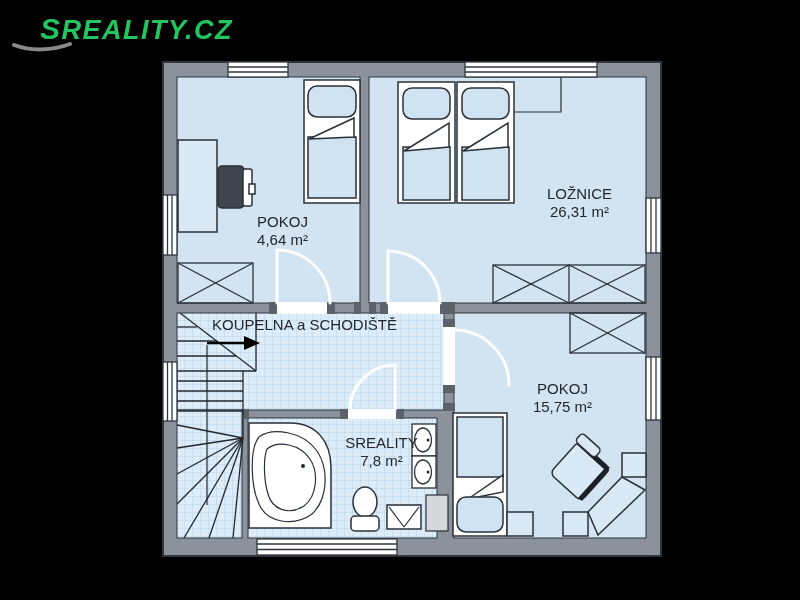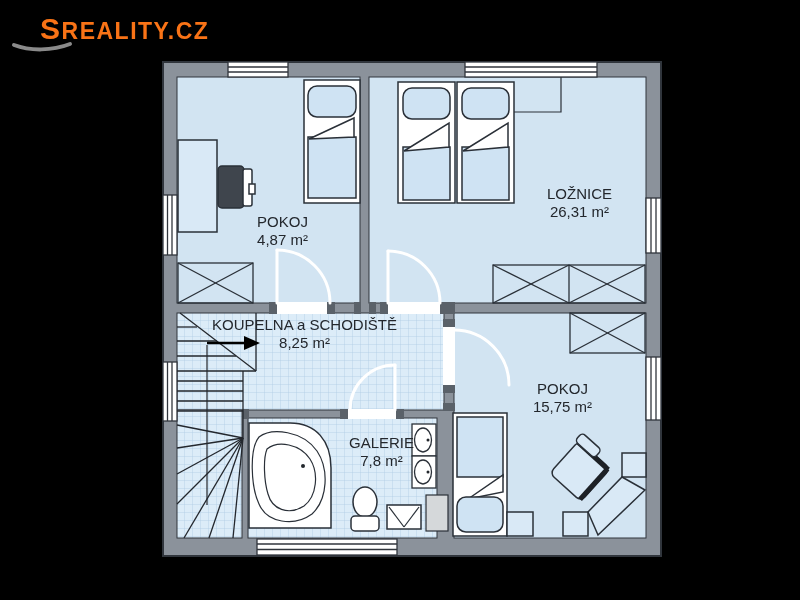--- a/index.html
+++ b/index.html
@@ -1,19 +1,19 @@
 <!DOCTYPE html>
 <html><head>
 <meta charset="utf-8">
 <style>
   html,body{margin:0;padding:0;background:#000;}
   .stage{position:relative;width:800px;height:600px;background:#000000;
          font-family:"Liberation Sans",sans-serif;overflow:hidden;}
-  .logo{position:absolute;left:40px;top:12px;color:#f97316;font-size:23px;
-        font-weight:bold;letter-spacing:1.5px;z-index:3;}
+  .logo{position:absolute;left:40px;top:12px;color:#22c55e;font-size:27px;
+        font-weight:bold;font-style:italic;letter-spacing:1.5px;z-index:3;}
   .logo::first-letter{font-size:30px;}
   .logo-swash{position:absolute;left:0;top:0;z-index:3;}
   .plan-svg{position:absolute;left:0;top:0;z-index:1;}
   .lbl{position:absolute;transform:translateX(-50%);text-align:center;
        color:#23272d;font-size:15px;line-height:18px;white-space:nowrap;z-index:2;}
   .lbl span{display:block;margin-left:23px;}
 </style>
 </head>
 <body>
 
@@ -242,32 +242,31 @@
         <rect x="412" y="456" width="24" height="32"></rect>
         <ellipse cx="423" cy="472" rx="8.5" ry="12"></ellipse>
         <circle cx="428" cy="472" r="1.5" fill="#23272d" stroke="none"></circle>
       </g>
       <rect x="426" y="495" width="22" height="36" fill="#d5d8da" stroke-width="1.2"></rect>
     </g>
   </svg>
 
   <div class="lbl" style="left:271px;top:213px">
     <span>POKOJ</span>
-    <span>4,87 m²</span>
+    <span>4,64 m²</span>
   </div>
   <div class="lbl" style="left:568px;top:185px">
     <span>LOŽNICE</span>
     <span>26,31 m²</span>
   </div>
   <div class="lbl" style="left:293px;top:316px">
     <span>KOUPELNA a SCHODIŠTĚ</span>
-    <span>8,25 m²</span>
   </div>
   <div class="lbl" style="left:370px;top:434px">
-    <span>GALERIE</span>
+    <span>SREALITY</span>
     <span>7,8 m²</span>
   </div>
   <div class="lbl" style="left:551px;top:380px">
     <span>POKOJ</span>
     <span>15,75 m²</span>
   </div>
 
 </div>
 
 </body></html>

